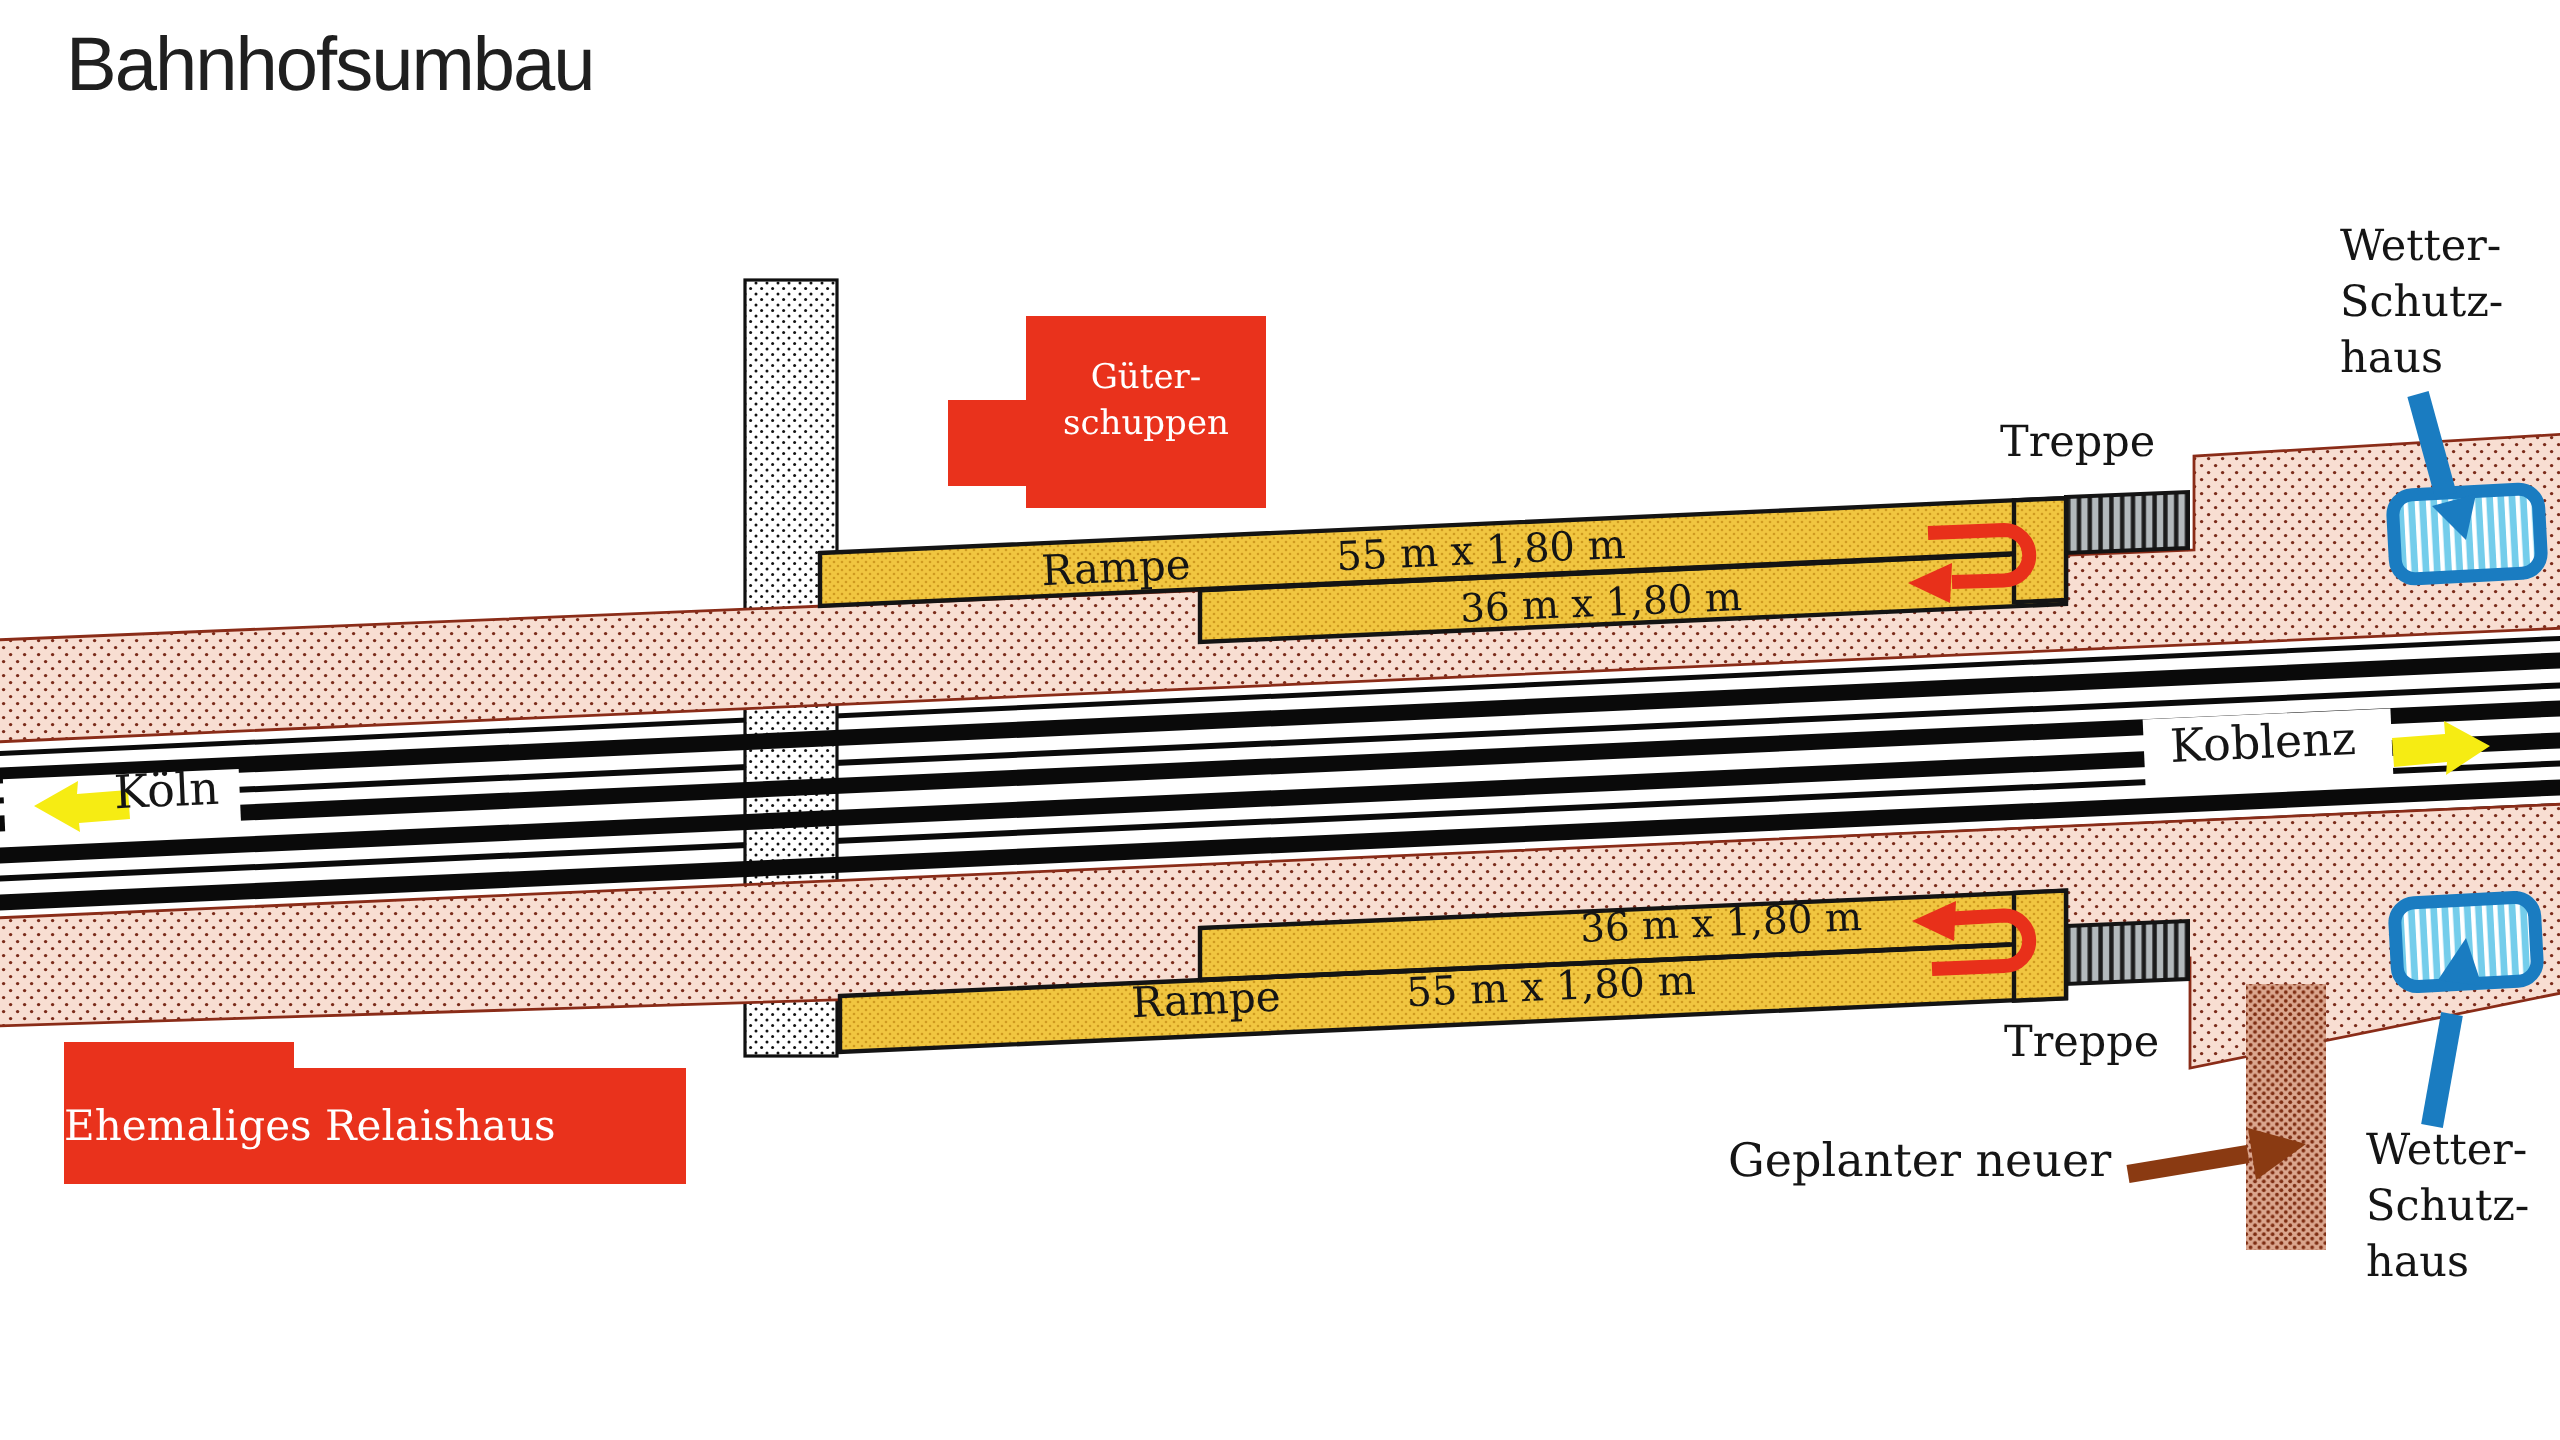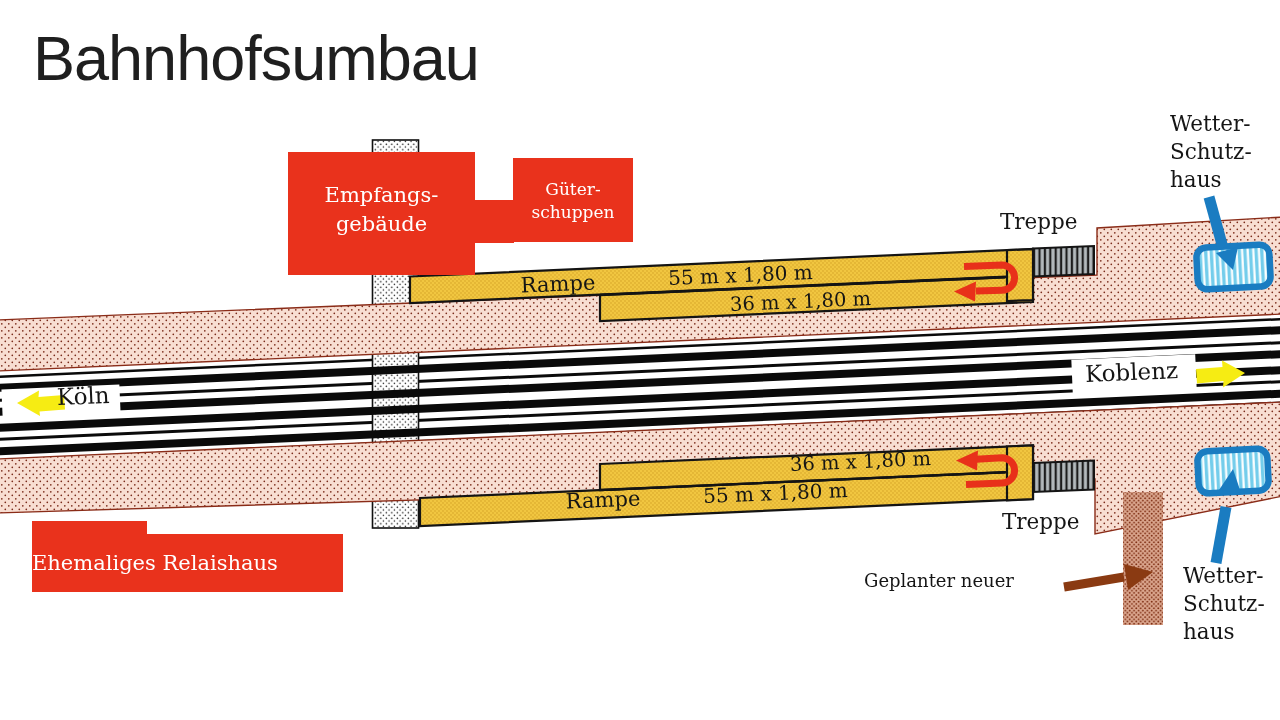--- a/index.html
+++ b/index.html
@@ -1,28 +1,28 @@
 <!DOCTYPE html>
 <html><head>
 <meta charset="utf-8">
 <style>
   html,body{margin:0;padding:0;background:#ffffff;}
   .stage{position:relative;width:1280px;height:720px;background:#ffffff;overflow:hidden;
          font-family:"DejaVu Serif","Liberation Serif",serif;}
   .stage svg{position:absolute;left:0;top:0;}
-  .title{position:absolute;left:33px;top:22px;margin:0;
+  .title{position:absolute;left:33px;top:12px;margin:0;
          font-family:"Liberation Sans","DejaVu Sans",sans-serif;
-         font-size:63px;font-weight:400;letter-spacing:-1px;color:#1f1f1f;}
+         font-size:38px;font-weight:400;letter-spacing:-1px;color:#1f1f1f;}
   .lbl{position:absolute;color:#151515;white-space:nowrap;}
   .c{text-align:center;}
   .rot{transform:rotate(-2.45deg);transform-origin:center center;}
   .redbox{position:absolute;background:#e9321c;color:#ffffff;text-align:center;}
   .reception{left:288px;top:152px;width:187px;height:123px;font-size:21px;line-height:29px;padding-top:29px;box-sizing:border-box;}
   .connector{left:474px;top:200px;width:40px;height:43px;}
-  .goods{left:513px;top:158px;width:120px;height:84px;font-size:17px;line-height:23px;padding-top:20px;box-sizing:border-box;}
+  .goods{left:513px;top:158px;width:120px;height:96px;font-size:17px;line-height:23px;padding-top:20px;box-sizing:border-box;}
   .relay-step{left:32px;top:521px;width:115px;height:15px;}
   .relay-main{left:32px;top:534px;width:311px;height:58px;font-size:21px;display:flex;align-items:center;justify-content:flex-start;}
   .dim{font-size:20px;}
 </style>
 </head>
 <body>
 
 <div class="stage">
 
 <svg width="1280" height="720" viewBox="0 0 1280 720">
@@ -123,24 +123,20 @@
   </g>
 
   <g>
     <line x1="1064" y1="587" x2="1124" y2="577" stroke="#8a3a12" stroke-width="9"></line>
     <polygon points="1153,572 1128,590 1124,564" fill="#8a3a12"></polygon>
   </g>
 </svg>
 
 <h1 class="title">Bahnhofsumbau</h1>
 
-<div class="redbox reception">
-  <div>Empfangs-</div>
-  <div>gebäude</div>
-</div>
 <div class="redbox connector"></div>
 <div class="redbox goods">
   <div>Güter-</div>
   <div>schuppen</div>
 </div>
 <div class="redbox relay-step"></div>
 <div class="redbox relay-main">
   <span>Ehemaliges Relaishaus</span>
 </div>
 
@@ -161,17 +157,17 @@
   <div>Wetter-</div>
   <div>Schutz-</div>
   <div>haus</div>
 </div>
 <div class="lbl" style="left:1183px;top:562px;font-size:21.5px;line-height:28px;">
   <div>Wetter-</div>
   <div>Schutz-</div>
   <div>haus</div>
 </div>
 
-<div class="lbl" style="left:864px;top:566px;font-size:18px;line-height:30px;">
+<div class="lbl" style="left:864px;top:566px;font-size:23px;line-height:30px;">
   <div>Geplanter neuer</div>
 </div>
 
 </div>
 
 </body></html>

